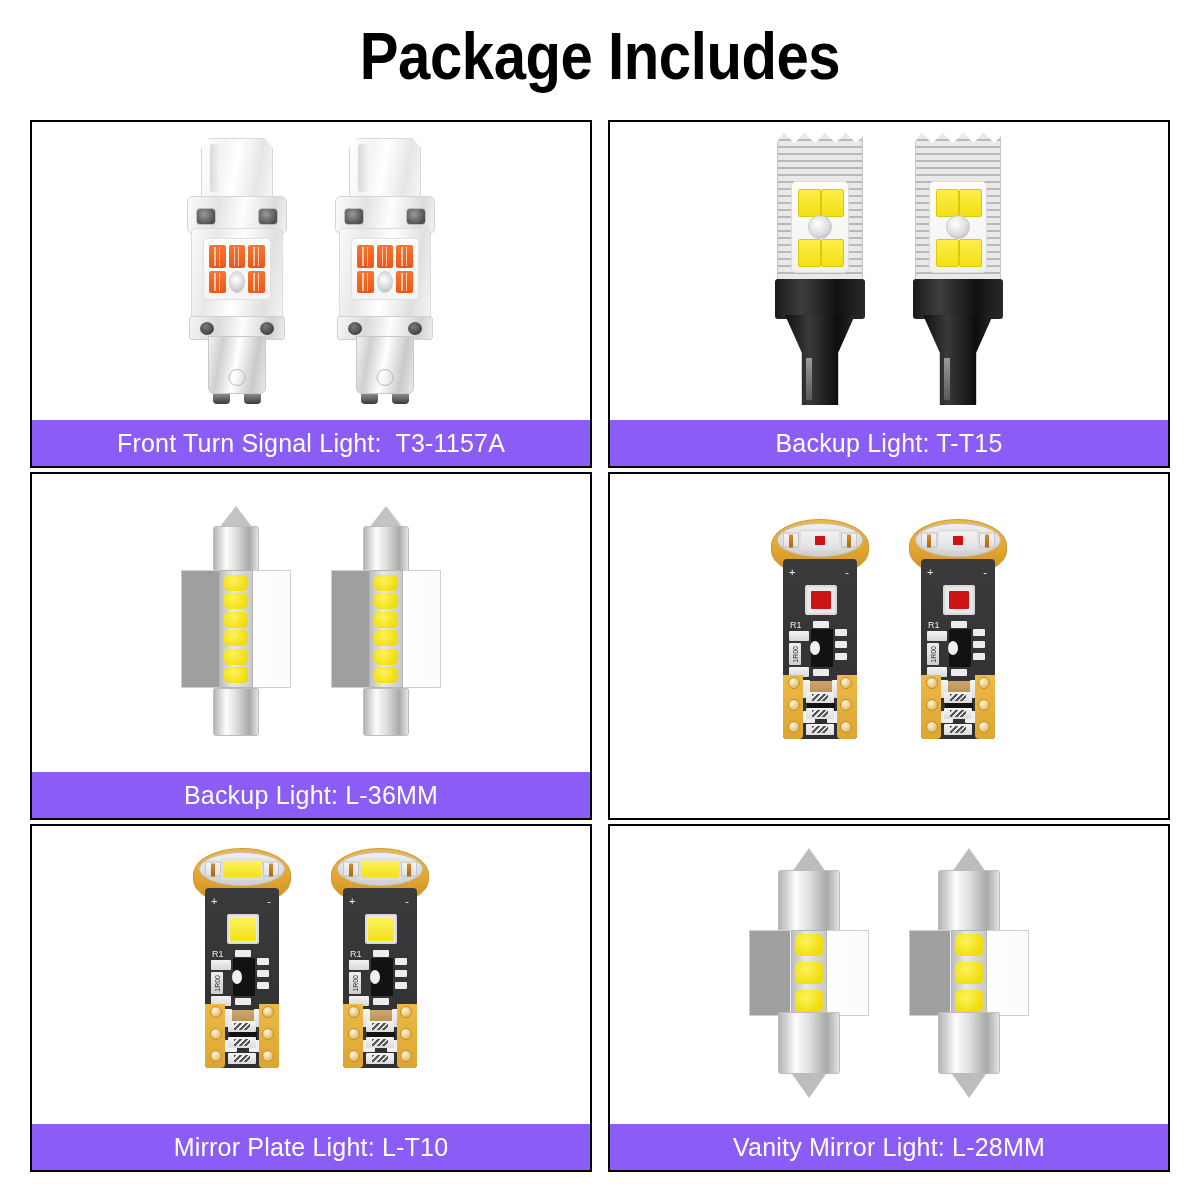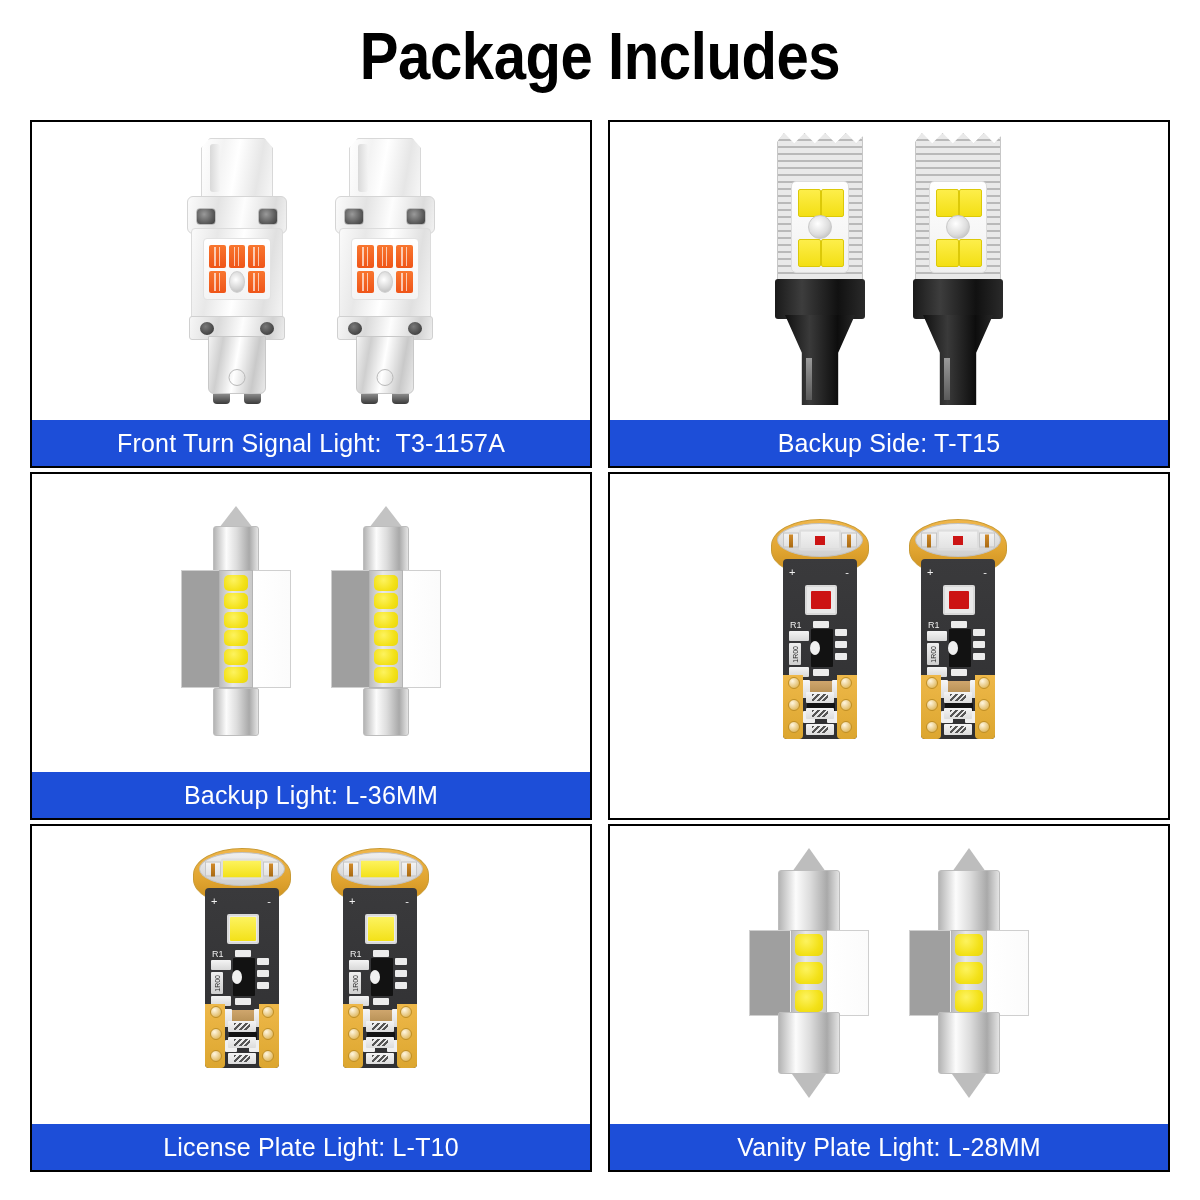--- a/index.html
+++ b/index.html
@@ -71,21 +71,21 @@
     align-items: center;
     justify-content: center;
     gap: 40px;
     background: #ffffff;
     padding-bottom: 4px;
   }
 
   .caption {
     flex: 0 0 auto;
     height: 46px;
-    background: #1d4ed8;
+    background: #8b5cf6;
     color: #ffffff;
     display: flex;
     align-items: center;
     justify-content: center;
     font-size: 25px;
     line-height: 46px;
     letter-spacing: 0.2px;
     white-space: pre;
     font-family: "Liberation Sans", sans-serif;
   }
@@ -636,21 +636,21 @@
             <div class="row bot">
                 <i></i>
                 <i></i>
               </div>
           </div>
           <div class="wedgetop"></div>
           <div class="wedge"></div>
         </div>
 
       </div>
-      <div class="caption">Backup Side: T-T15</div>
+      <div class="caption">Backup Light: T-T15</div>
     </div>
 
     <div class="cell">
       <div class="cell-art">
 
         <div class="festoon" style="width:110px;height:230px;">
           <div class="tip" style="top:0;border-left:17px solid transparent;border-right:17px solid transparent;border-bottom:22px solid #c3c3c3;"></div>
           <div class="cap top" style="top:20px;width:46px;height:46px;"></div>
           <div class="plate" style="top:64px;width:110px;height:118px;"></div>
           <div class="strip" style="top:64px;width:34px;height:118px;padding:4px 0;">
@@ -886,21 +886,21 @@
               </span>
             <span class="zz">
                 <i></i>
                 <i></i>
                 <i></i>
               </span>
           </div>
         </div>
 
       </div>
-      <div class="caption">License Plate Light: L-T10</div>
+      <div class="caption">Mirror Plate Light: L-T10</div>
     </div>
 
     <div class="cell">
       <div class="cell-art">
 
         <div class="festoon" style="width:120px;height:250px;">
           <div class="tip" style="top:0;border-left:17px solid transparent;border-right:17px solid transparent;border-bottom:24px solid #bdbdbd;"></div>
           <div class="cap top" style="top:22px;width:62px;height:62px;"></div>
           <div class="plate" style="top:82px;width:120px;height:86px;"></div>
           <div class="strip" style="top:82px;width:36px;height:86px;padding:3px 0;">
@@ -919,17 +919,17 @@
           <div class="strip" style="top:82px;width:36px;height:86px;padding:3px 0;">
             <i style="width:28px;height:22px;"></i>
             <i style="width:28px;height:22px;"></i>
             <i style="width:28px;height:22px;"></i>
           </div>
           <div class="cap bot" style="bottom:24px;width:62px;height:62px;"></div>
           <div class="tip" style="bottom:0;border-left:17px solid transparent;border-right:17px solid transparent;border-top:24px solid #bdbdbd;"></div>
         </div>
 
       </div>
-      <div class="caption">Vanity Plate Light: L-28MM</div>
+      <div class="caption">Vanity Mirror Light: L-28MM</div>
     </div>
 
   </div>
 </div>
 
 </body></html>

